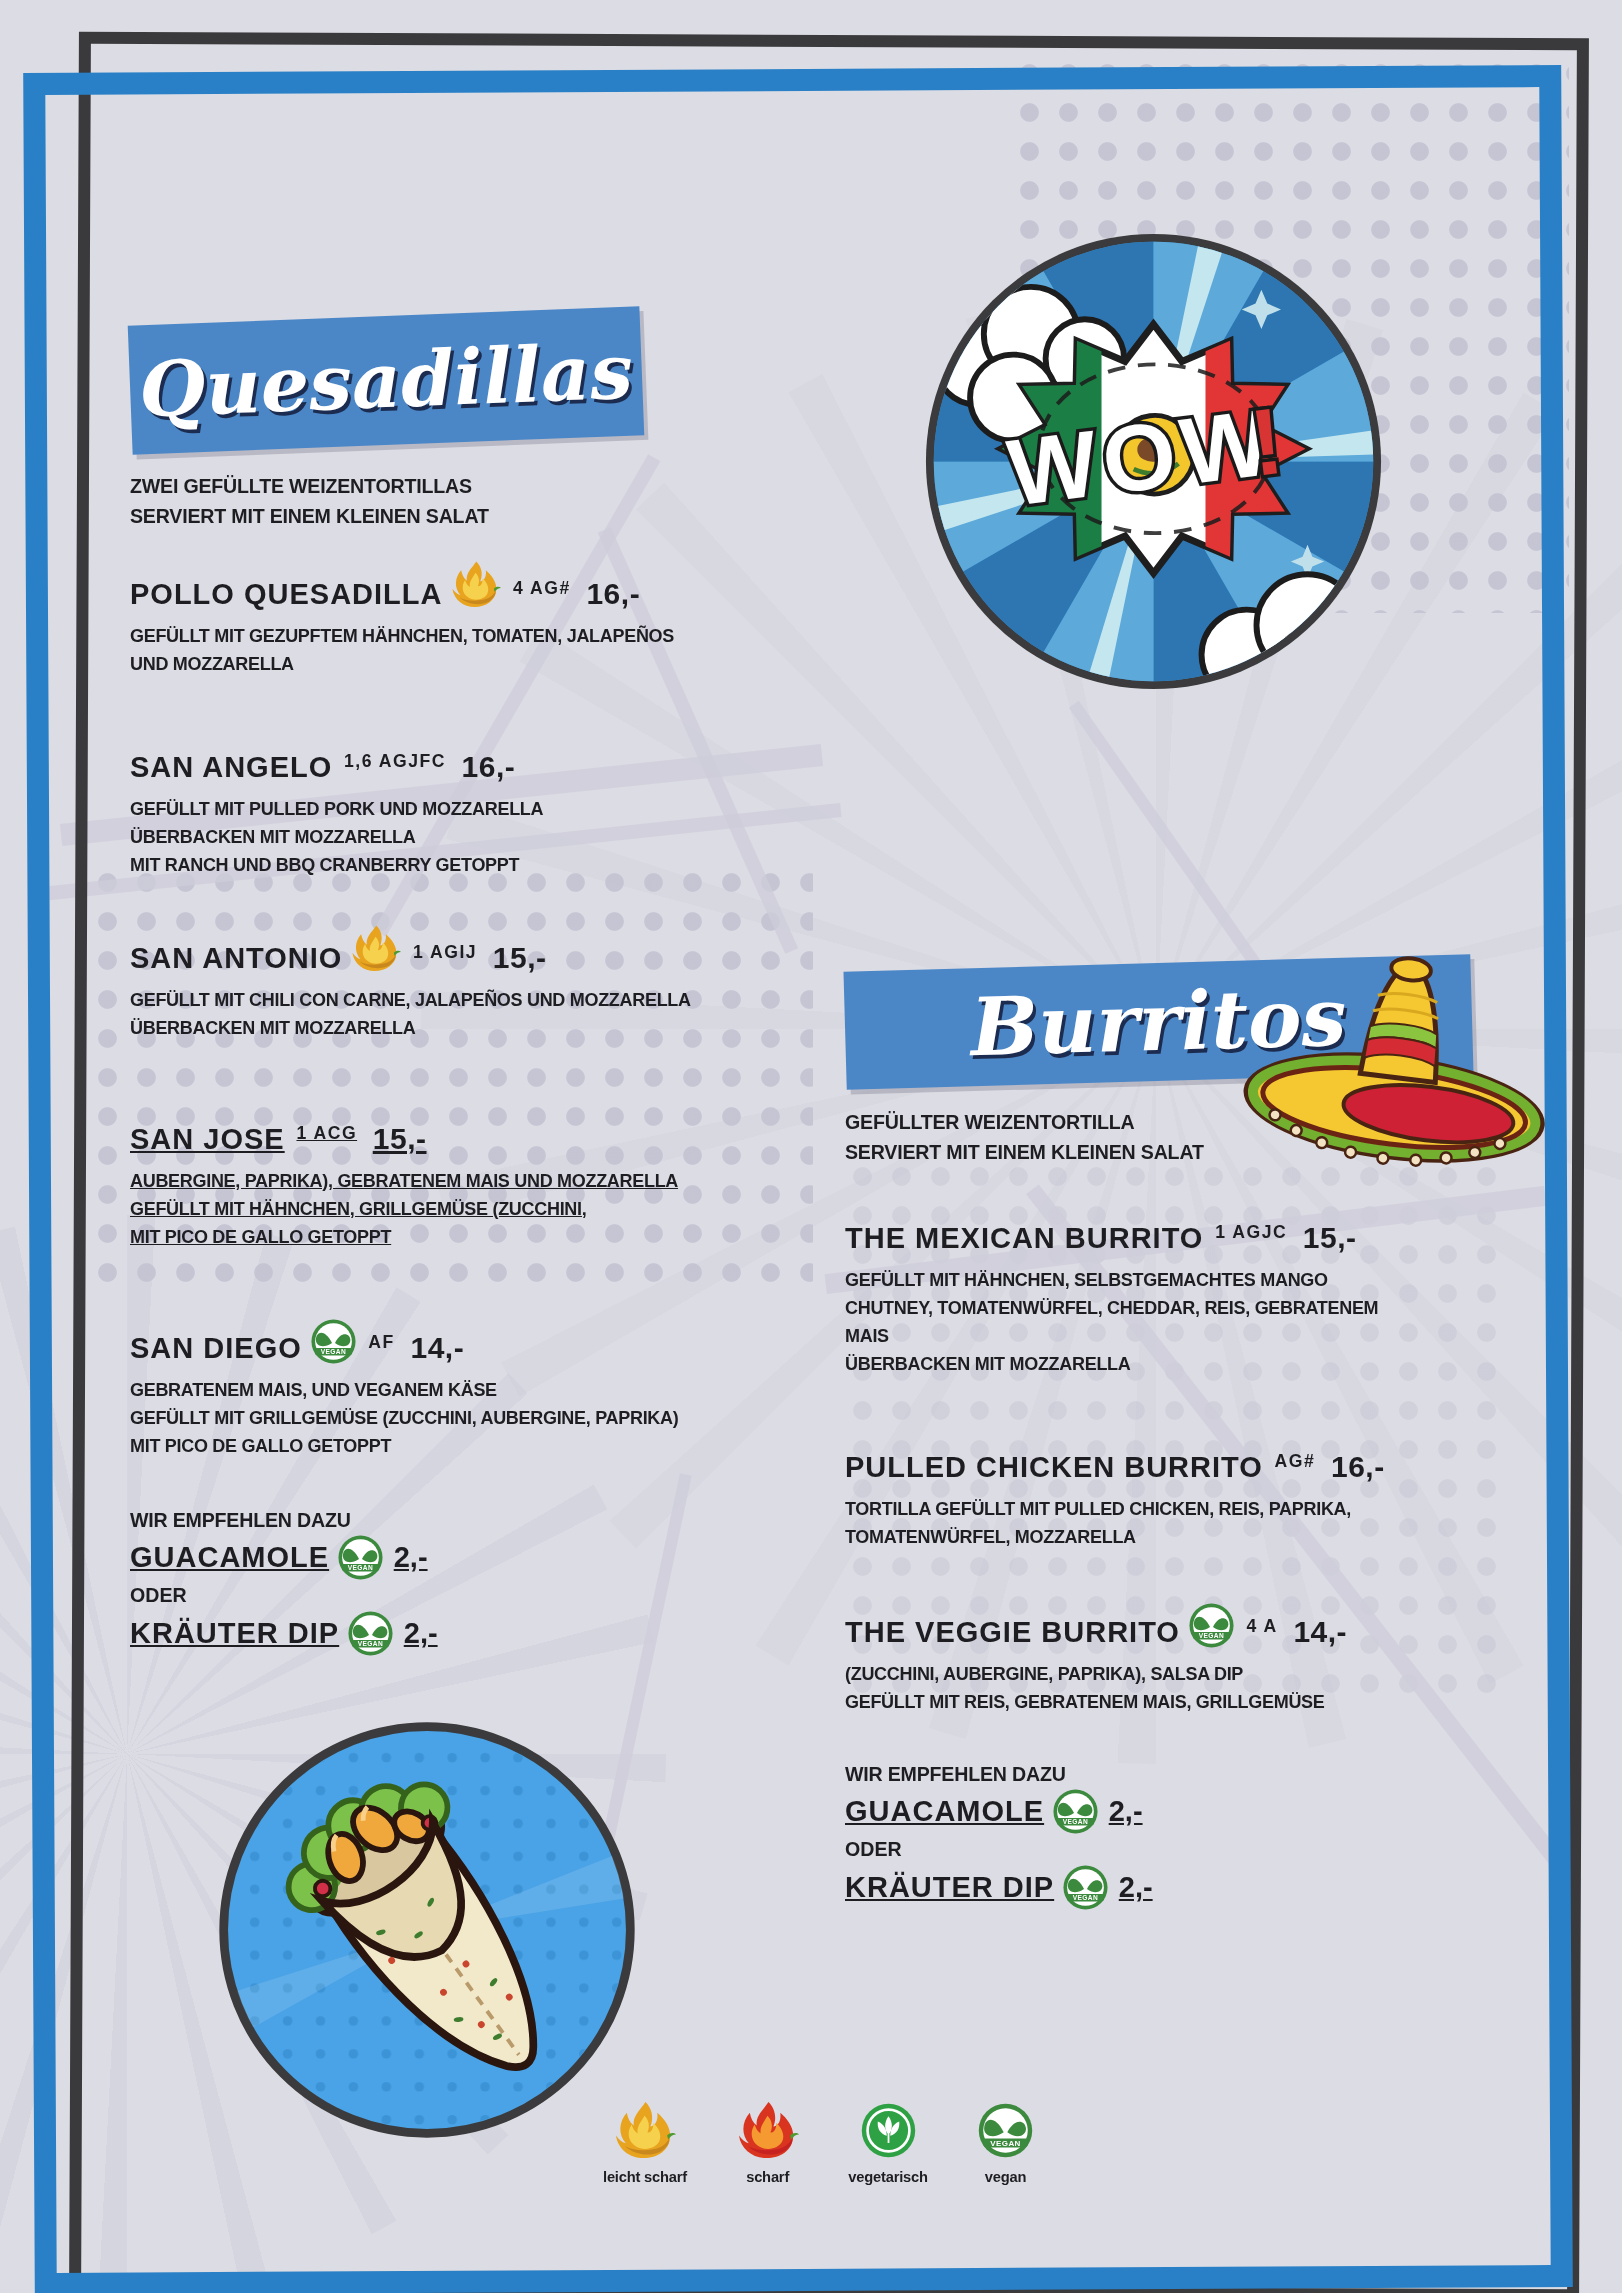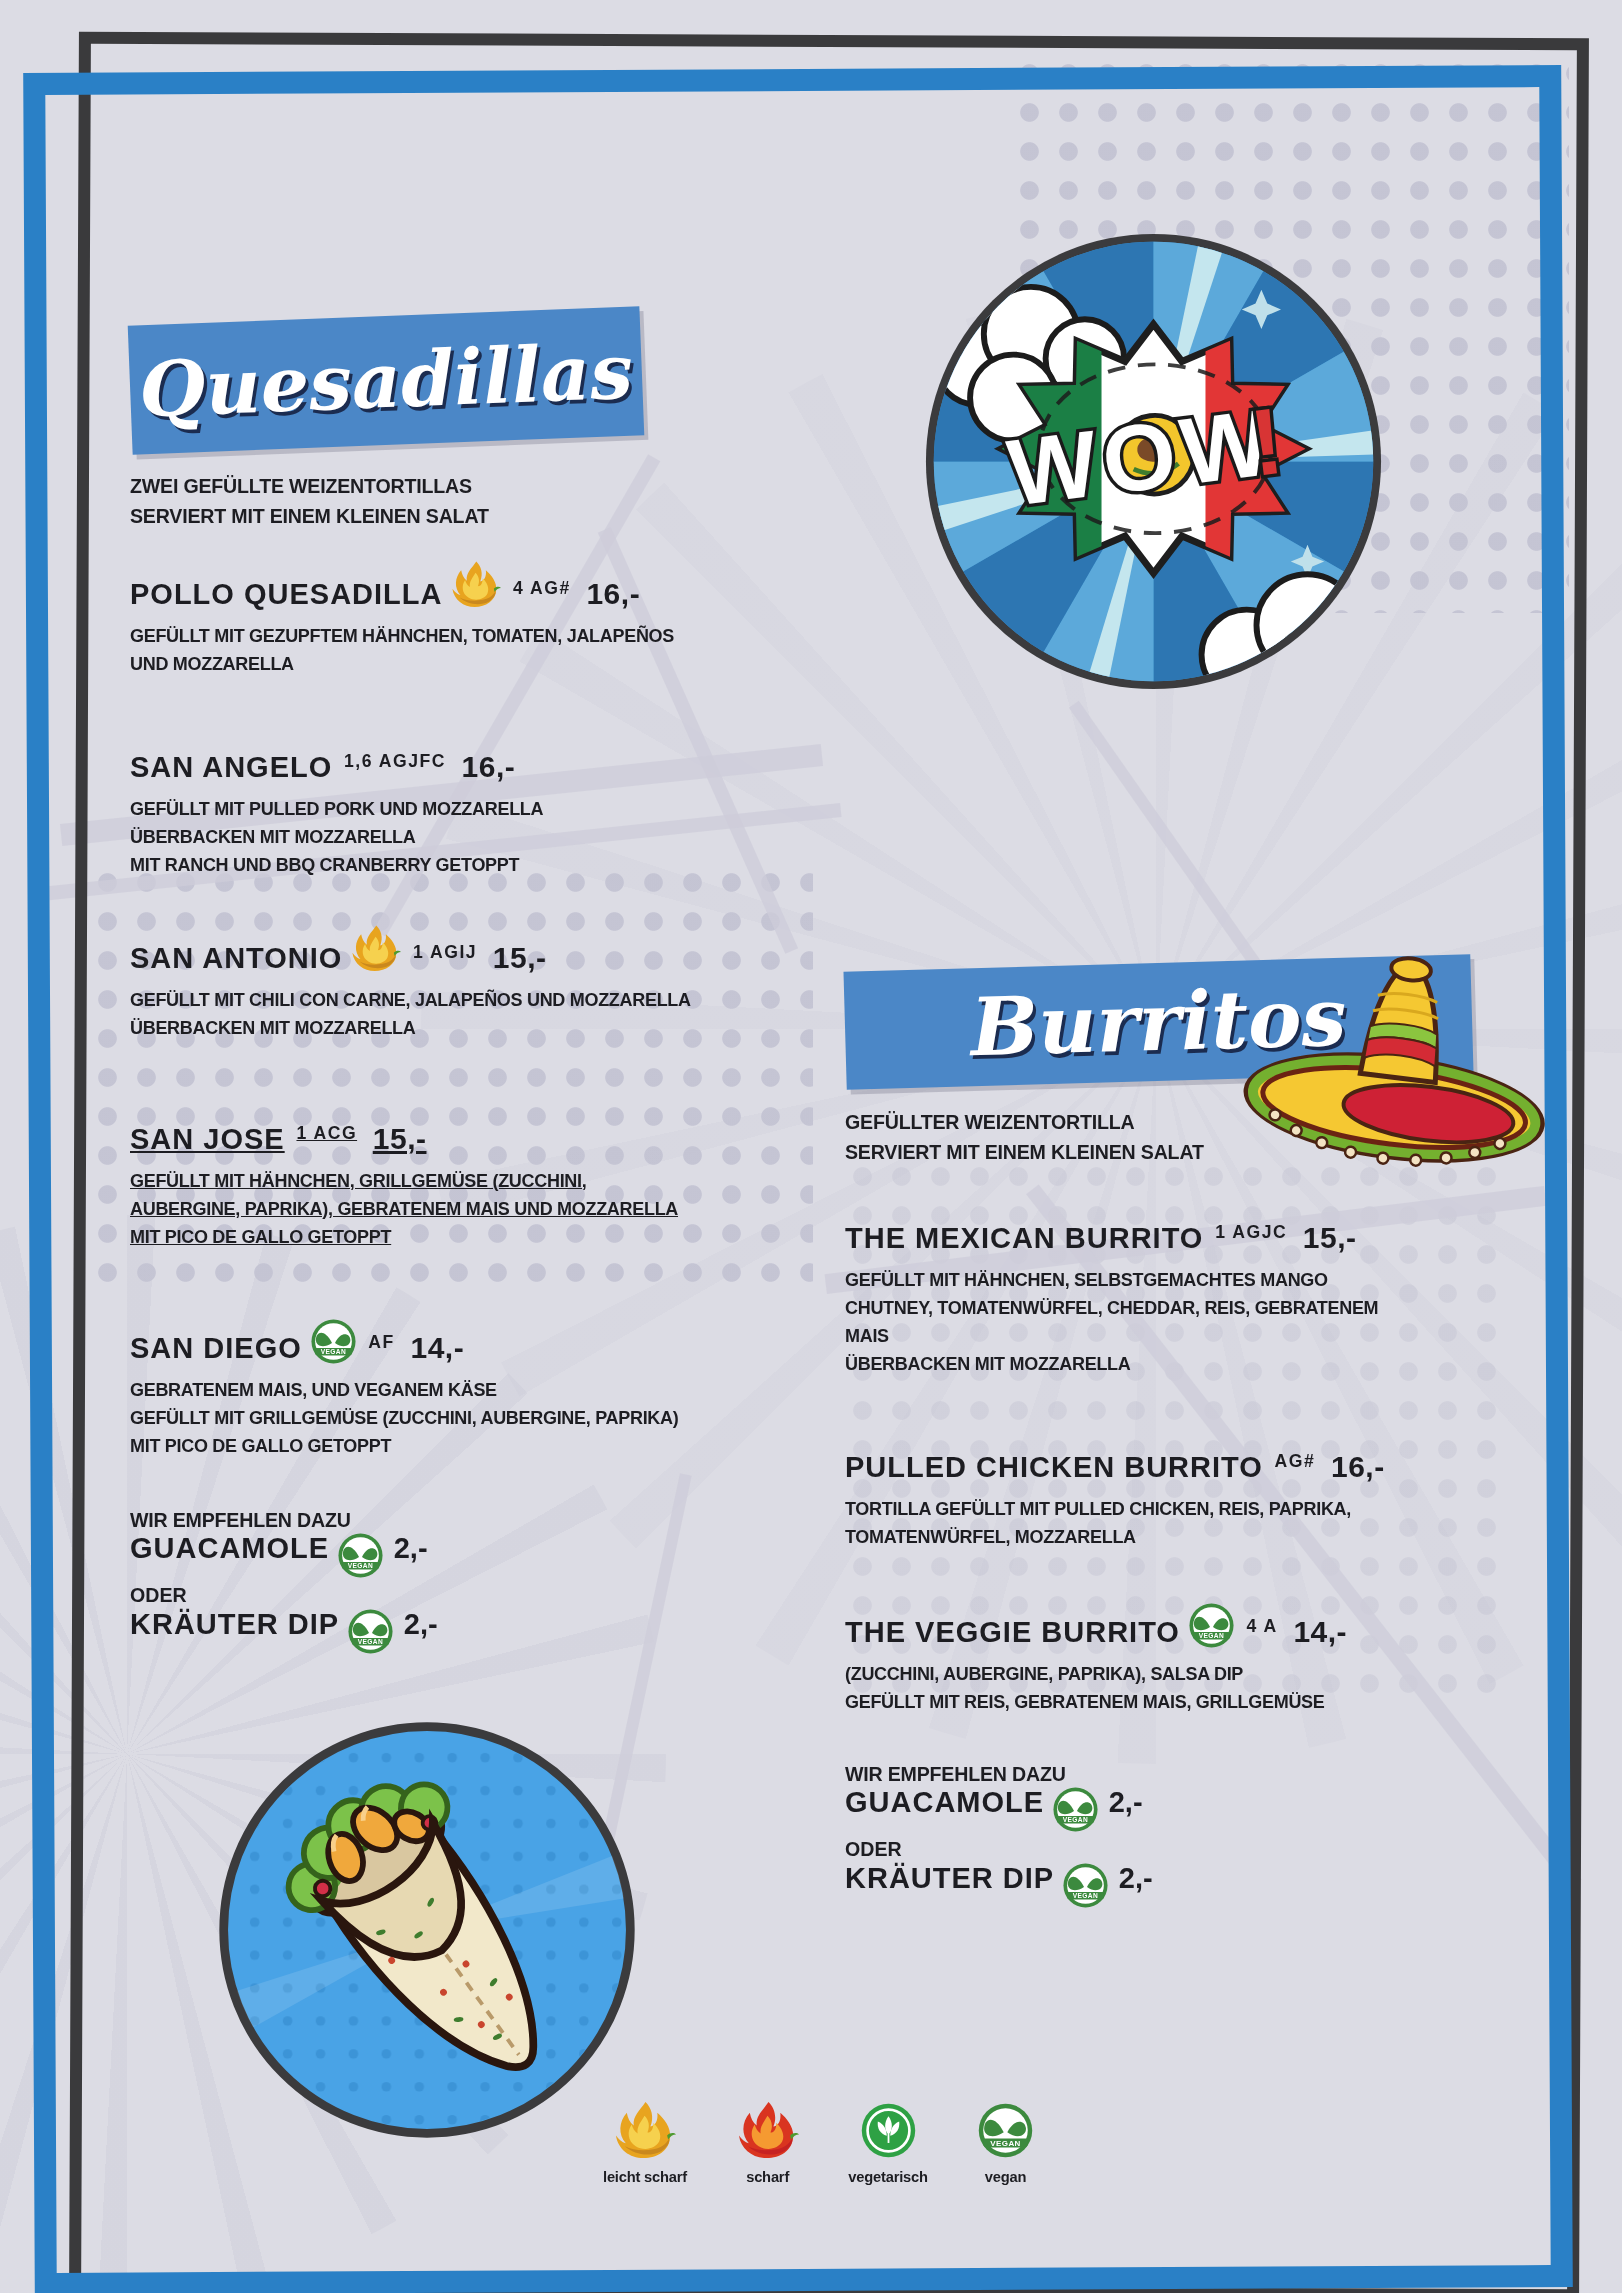--- a/index.html
+++ b/index.html
@@ -35,21 +35,21 @@
   .sup{font-size:17.6px;font-weight:bold;letter-spacing:1.5px;position:relative;top:-11.8px;margin-left:11.8px;white-space:nowrap;}
   .price{font-size:30px;font-weight:bold;margin-left:15.7px;letter-spacing:0.5px;white-space:nowrap;}
   .desc{margin-top:11px;}
   .desc div{font-size:18px;font-weight:bold;line-height:28px;letter-spacing:-0.3px;white-space:nowrap;}
   .flame{width:51px;height:51px;margin:0 0 0 7.8px;flex:0 0 auto;}
   .badge{width:47px;height:47px;margin:0 0 0 7.8px;flex:0 0 auto;}
   .vb-text{font-family:"Liberation Sans",sans-serif;font-weight:bold;font-size:9px;fill:#fff;
            text-anchor:middle;letter-spacing:.5px;}
   .rec{margin-top:0;}
   .rec-label{font-size:19.6px;font-weight:bold;letter-spacing:-0.2px;}
-  .rec-row{display:flex;align-items:flex-start;height:51px;}
+  .rec-row{display:flex;align-items:center;height:51px;text-decoration:underline;}
   .rec-name{font-size:29px;font-weight:bold;letter-spacing:1px;}
   .rec-price{font-size:29px;font-weight:bold;margin-left:9.8px;}
   .conj{font-size:19.6px;font-weight:bold;line-height:25.5px;}
   
   .art{position:absolute;z-index:2;}
   .wow-wrap{left:923px;top:231px;width:461px;height:461px;}
   .burrito-wrap{left:214px;top:1717px;width:426px;height:426px;}
   .sombrero-wrap{left:1230px;top:933px;width:338px;height:270px;z-index:4;}
   
   .legend{position:absolute;left:603px;top:2096px;width:431px;display:flex;justify-content:space-between;z-index:3;}
@@ -317,22 +317,22 @@
       </div>
     </div>
 
     <div class="item" style="margin-top:69px;text-decoration:underline;">
       <div class="h-row">
         <span class="h-name">SAN JOSE</span>
         <span class="sup">1 ACG</span>
         <span class="price">15,-</span>
       </div>
       <div class="desc">
+        <div>AUBERGINE, PAPRIKA), GEBRATENEM MAIS UND MOZZARELLA</div>
         <div>GEFÜLLT MIT HÄHNCHEN, GRILLGEMÜSE (ZUCCHINI,</div>
-        <div>AUBERGINE, PAPRIKA), GEBRATENEM MAIS UND MOZZARELLA</div>
         <div>MIT PICO DE GALLO GETOPPT</div>
       </div>
     </div>
 
     <div class="item" style="margin-top:69px;">
       <div class="h-row">
         <span class="h-name">SAN DIEGO</span>
         <svg class="badge" viewBox="0 0 64 64">
           <use href="#vegan-core"></use>
             <text x="32" y="49" class="vb-text">VEGAN</text>

